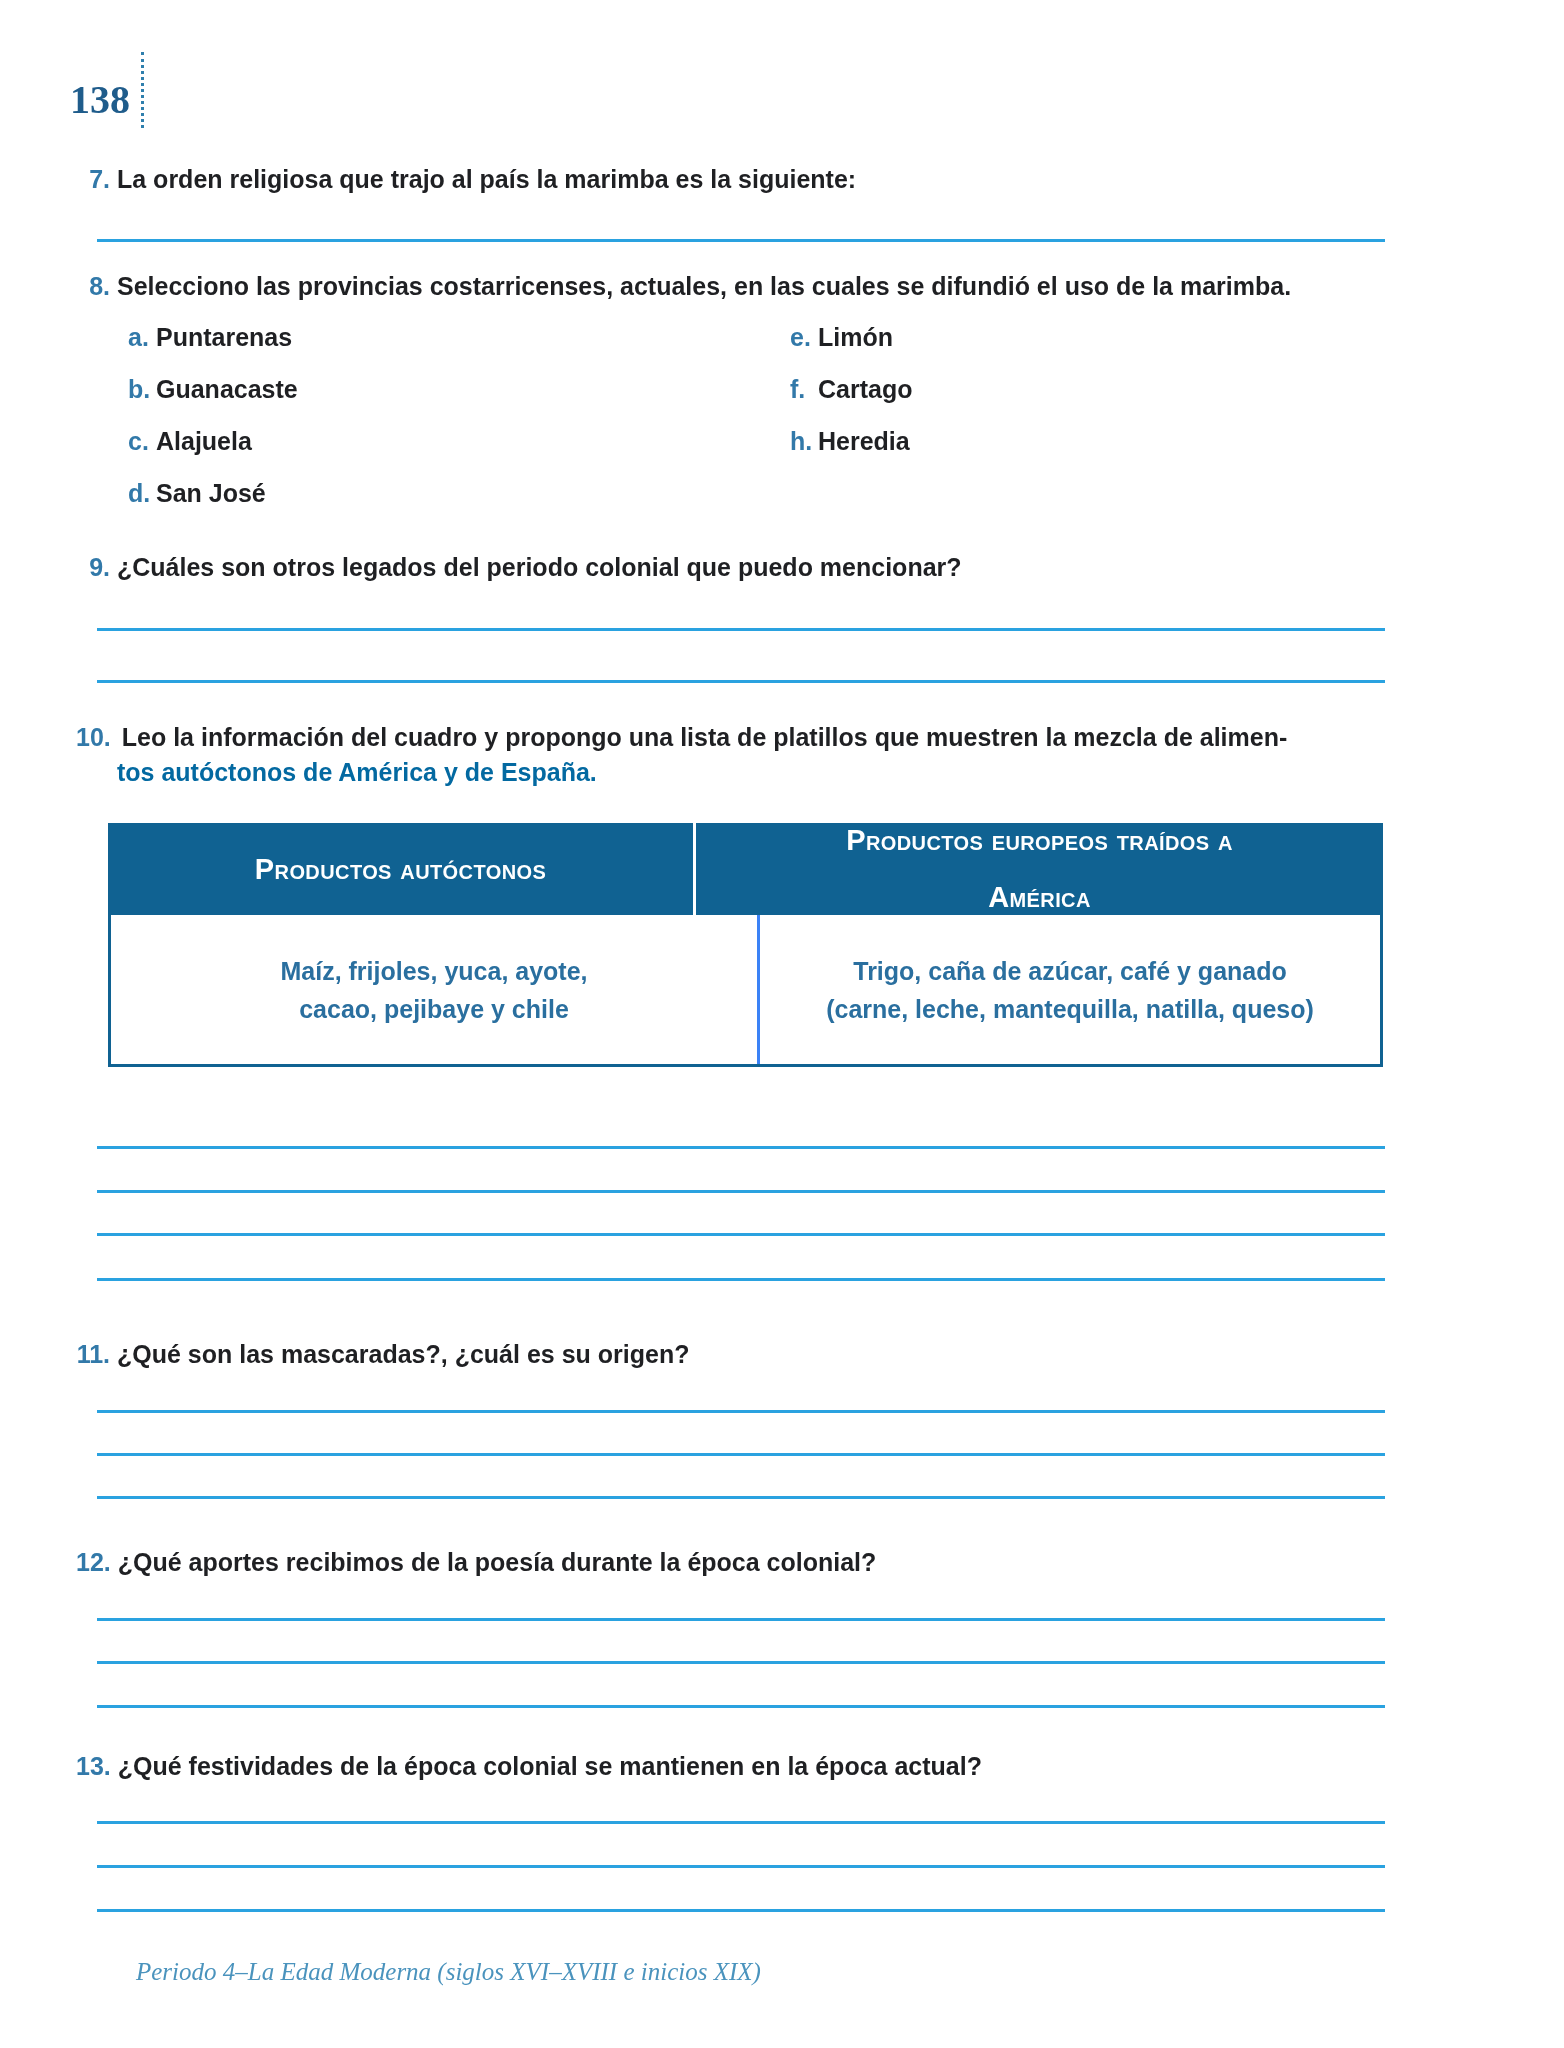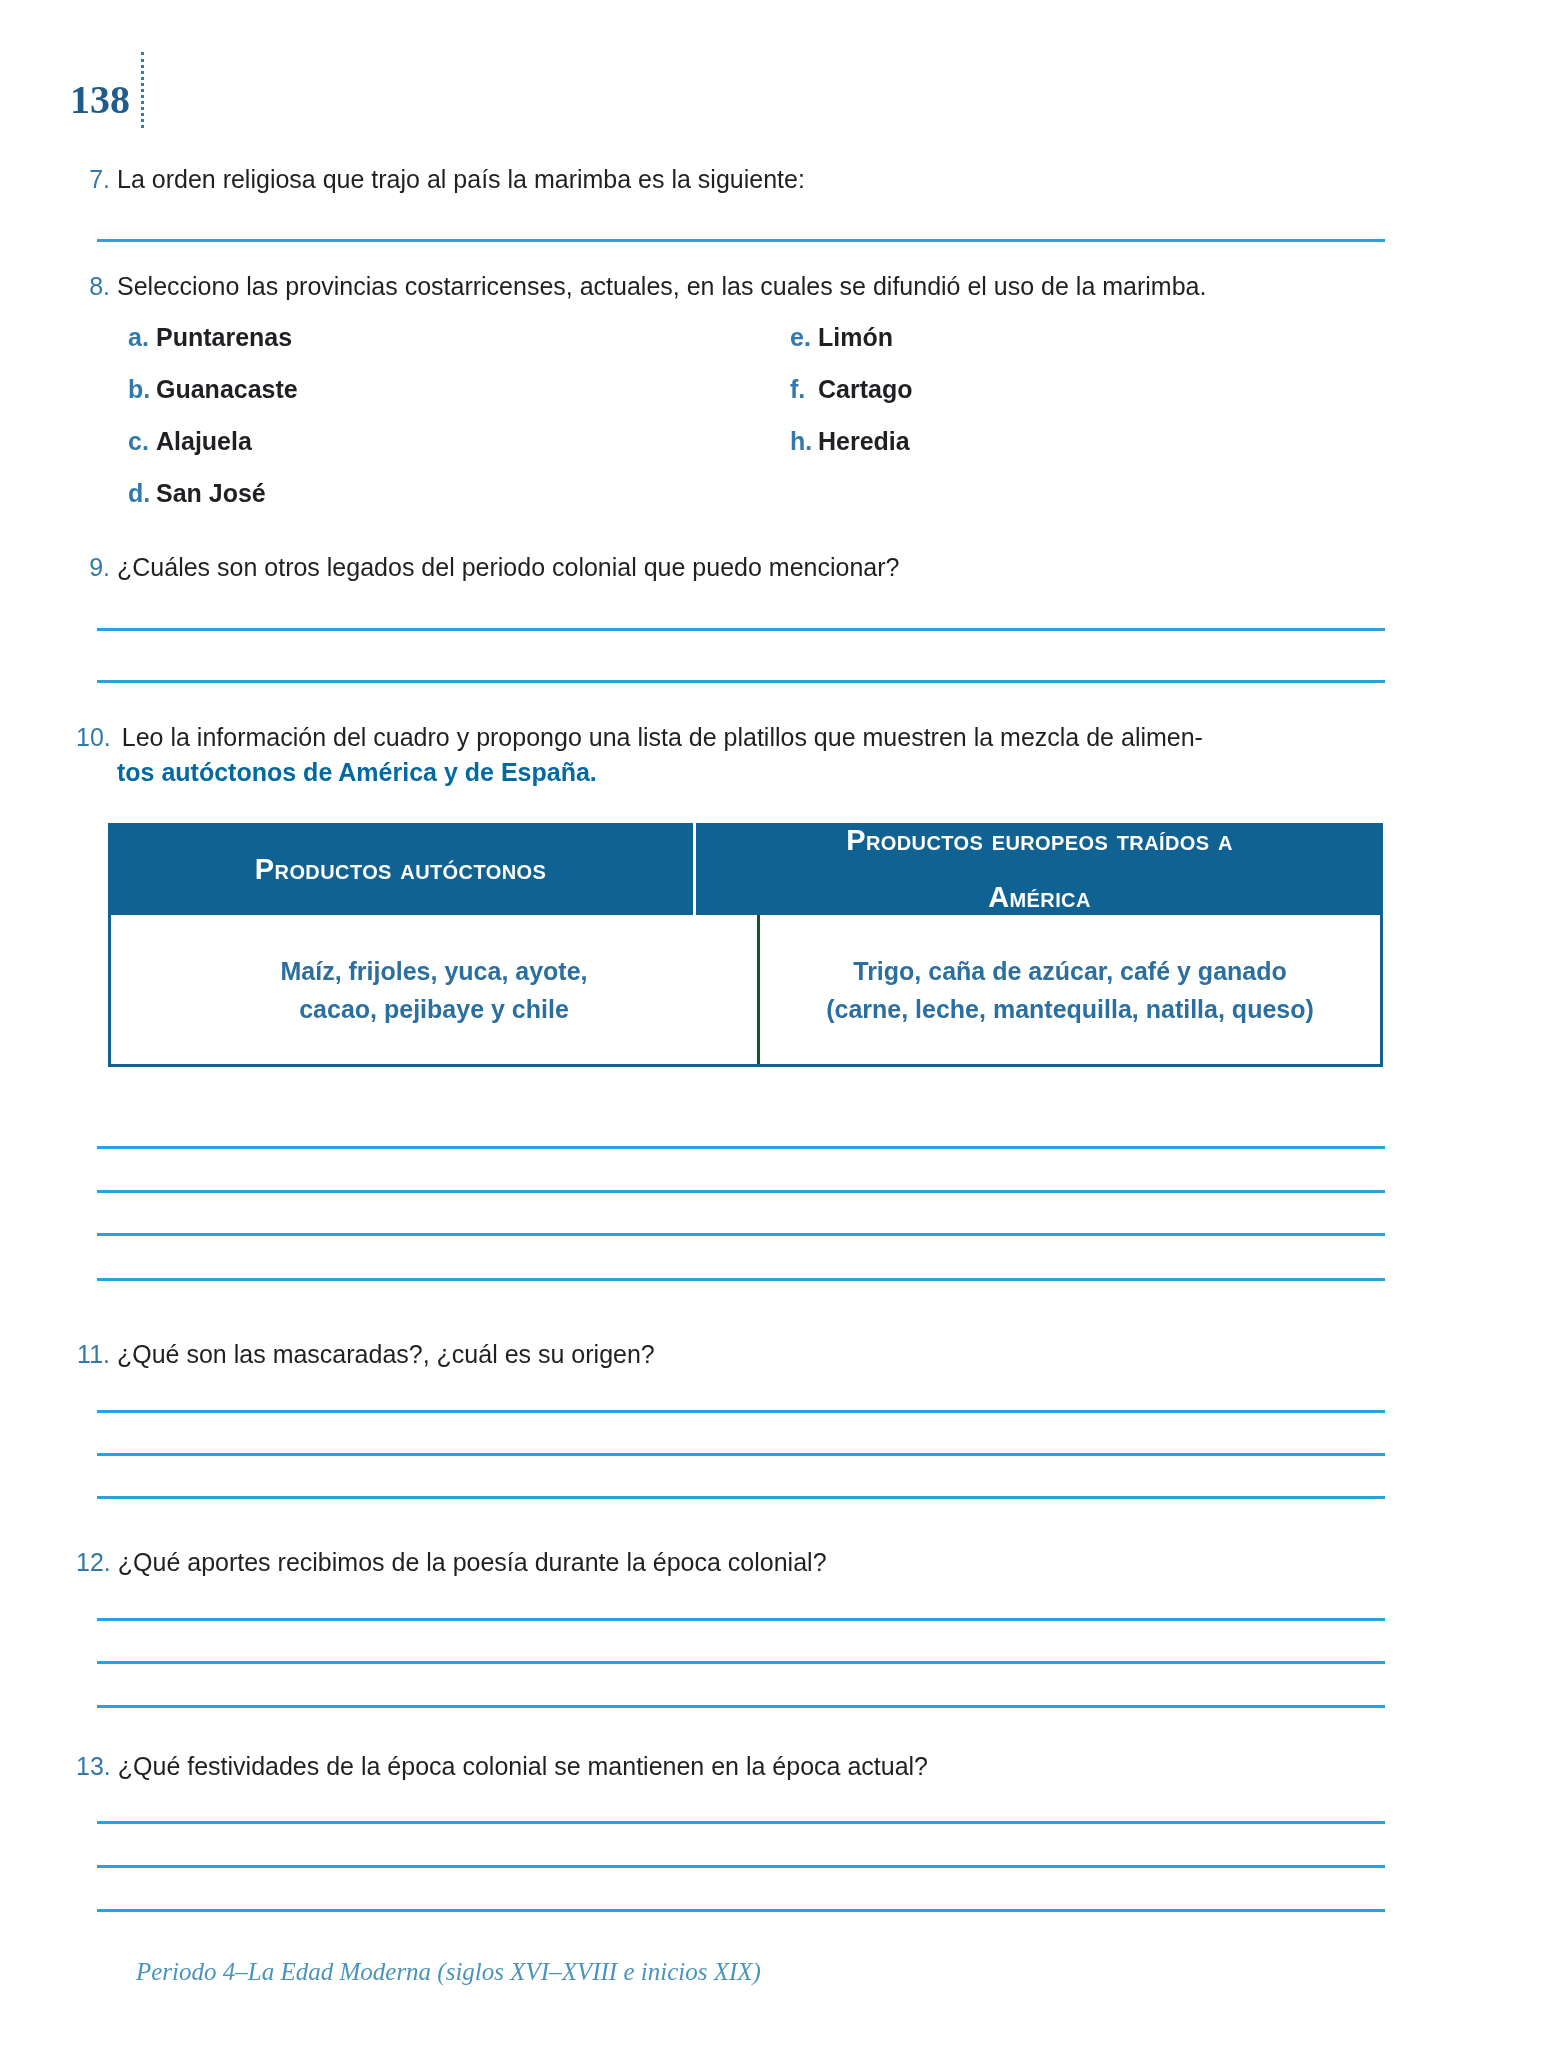--- a/index.html
+++ b/index.html
@@ -13,21 +13,21 @@
     font-family:"Liberation Serif","DejaVu Serif",serif; font-weight:bold;
     font-size:40px; color:#1f5c8b; line-height:1;
   }
   .pagenum-dots {
     position:absolute; left:141px; top:52px; height:76px; width:0;
     border-left:3px dotted #2f7fad;
   }
   
   .q {
     position:absolute; left:76px; width:1320px;
-    font-size:25px; font-weight:400; color:#1f2023; white-space:nowrap;
+    font-size:25px; font-weight:700; color:#1f2023; white-space:nowrap;
   }
   .qnum { display:inline-block; min-width:34px; text-align:right; color:#3279a9; }
   .qtext { margin-left:7px; }
   .qcont { position:absolute; left:117px; font-size:25px; font-weight:600; color:#0369a1; white-space:nowrap; }
   
   .ansline {
     position:absolute; left:97px; width:1288px; height:0;
     border-top:3px solid #2aa2e0;
   }
   
@@ -46,21 +46,21 @@
   .th1 { width:588px; border-right:3px solid #ffffff; }
   .th2 { flex:1;gap:20px; }
   .tbody {
     display:flex; height:152px; box-sizing:border-box; width:1275px;
     border:3px solid #106292; border-top:none; background:#ffffff;
   }
   .td {
     display:flex; flex-direction:column; justify-content:center; align-items:center;
     color:#2a6f9f; font-size:25px; font-weight:600; line-height:38px; box-sizing:border-box;
   }
-  .td1 { width:649px; border-right:3px solid #14532d; }
+  .td1 { width:649px; border-right:3px solid #3b82f6; }
   .td2 { flex:1; }
   
   .footer {
     position:absolute; left:136px; top:1958px;
     font-family:"Liberation Serif","DejaVu Serif",serif; font-style:italic;
     font-size:25px; color:#4a93bd;
   }
 </style>
 </head>
 <body>

